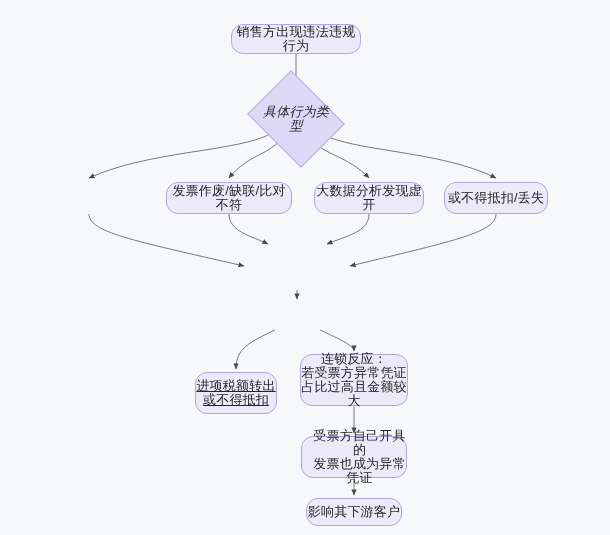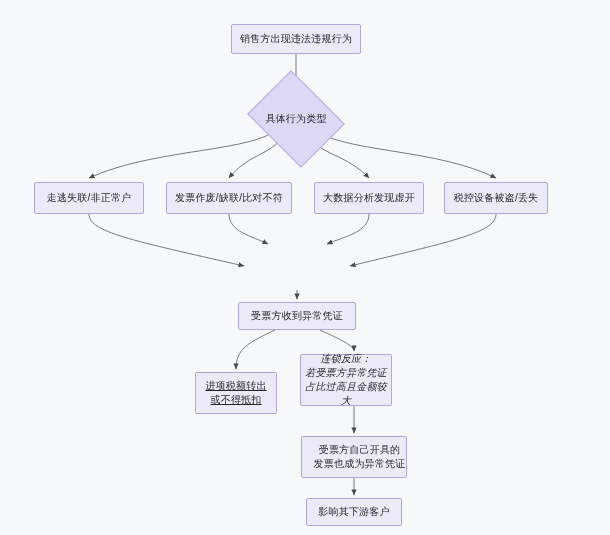--- a/index.html
+++ b/index.html
@@ -25,36 +25,37 @@
     width: 610px;
     height: 535px;
     pointer-events: none;
   }
   .node {
     position: absolute;
     box-sizing: border-box;
     background: #ece9f8;
     border: 1px solid #b3a6e0;
     color: #262626;
-    font-size: 10px;
+    font-size: 13px;
     line-height: 14px;
     display: flex;
     align-items: center;
     justify-content: center;
     text-align: center;
     letter-spacing: 0.2px;
-    border-radius: 2px;
+    border-radius: 12px;
   }
   .node .label {
     white-space: pre-line;
     display: block;
   }
   .node.diamond {
     background: transparent;
     border: none;
+    font-style: italic;
   }
   .diamond-shape {
     position: absolute;
     left: 0;
     top: 0;
     width: 100%;
     height: 100%;
     background: #ddd8f5;
     border: 1px solid #b3a6e0;
     box-sizing: border-box;
@@ -103,47 +104,41 @@
 
   <div class="node" style="left:231px;top:24px;width:130px;height:30px;">
     <span class="label">销售方出现违法违规行为</span>
   </div>
 
   <div class="node diamond" style="left:258px;top:88px;width:76px;height:62px;">
     <span class="diamond-shape"></span>
     <span class="label">具体行为类型</span>
   </div>
 
-  <div class="node" style="left:34px;top:182px;width:110px;height:32px;">
-    <span class="label">走逃失联/非正常户</span>
-  </div>
 
   <div class="node" style="left:166px;top:182px;width:126px;height:32px;">
     <span class="label">发票作废/缺联/比对不符</span>
   </div>
 
   <div class="node" style="left:314px;top:182px;width:110px;height:32px;">
     <span class="label">大数据分析发现虚开</span>
   </div>
 
   <div class="node" style="left:444px;top:182px;width:104px;height:32px;">
-    <span class="label">税控设备被盗/丢失</span>
+    <span class="label">或不得抵扣/丢失</span>
   </div>
 
 
-  <div class="node" style="left:238px;top:302px;width:118px;height:28px;">
-    <span class="label">受票方收到异常凭证</span>
-  </div>
 
   <div class="node" style="left:195px;top:372px;width:82px;height:42px;text-decoration:underline;">
     <span class="label">进项税额转出
 或不得抵扣</span>
   </div>
 
-  <div class="node" style="left:300px;top:354px;width:92px;height:52px;font-style:italic;">
+  <div class="node" style="left:300px;top:354px;width:108px;height:52px;">
     <span class="label">连锁反应：
 若受票方异常凭证
 占比过高且金额较大</span>
   </div>
 
   <div class="node" style="left:301px;top:436px;width:106px;height:42px;padding-left:11px;">
     <span class="label">受票方自己开具的
 发票也成为异常凭证</span>
   </div>
 

